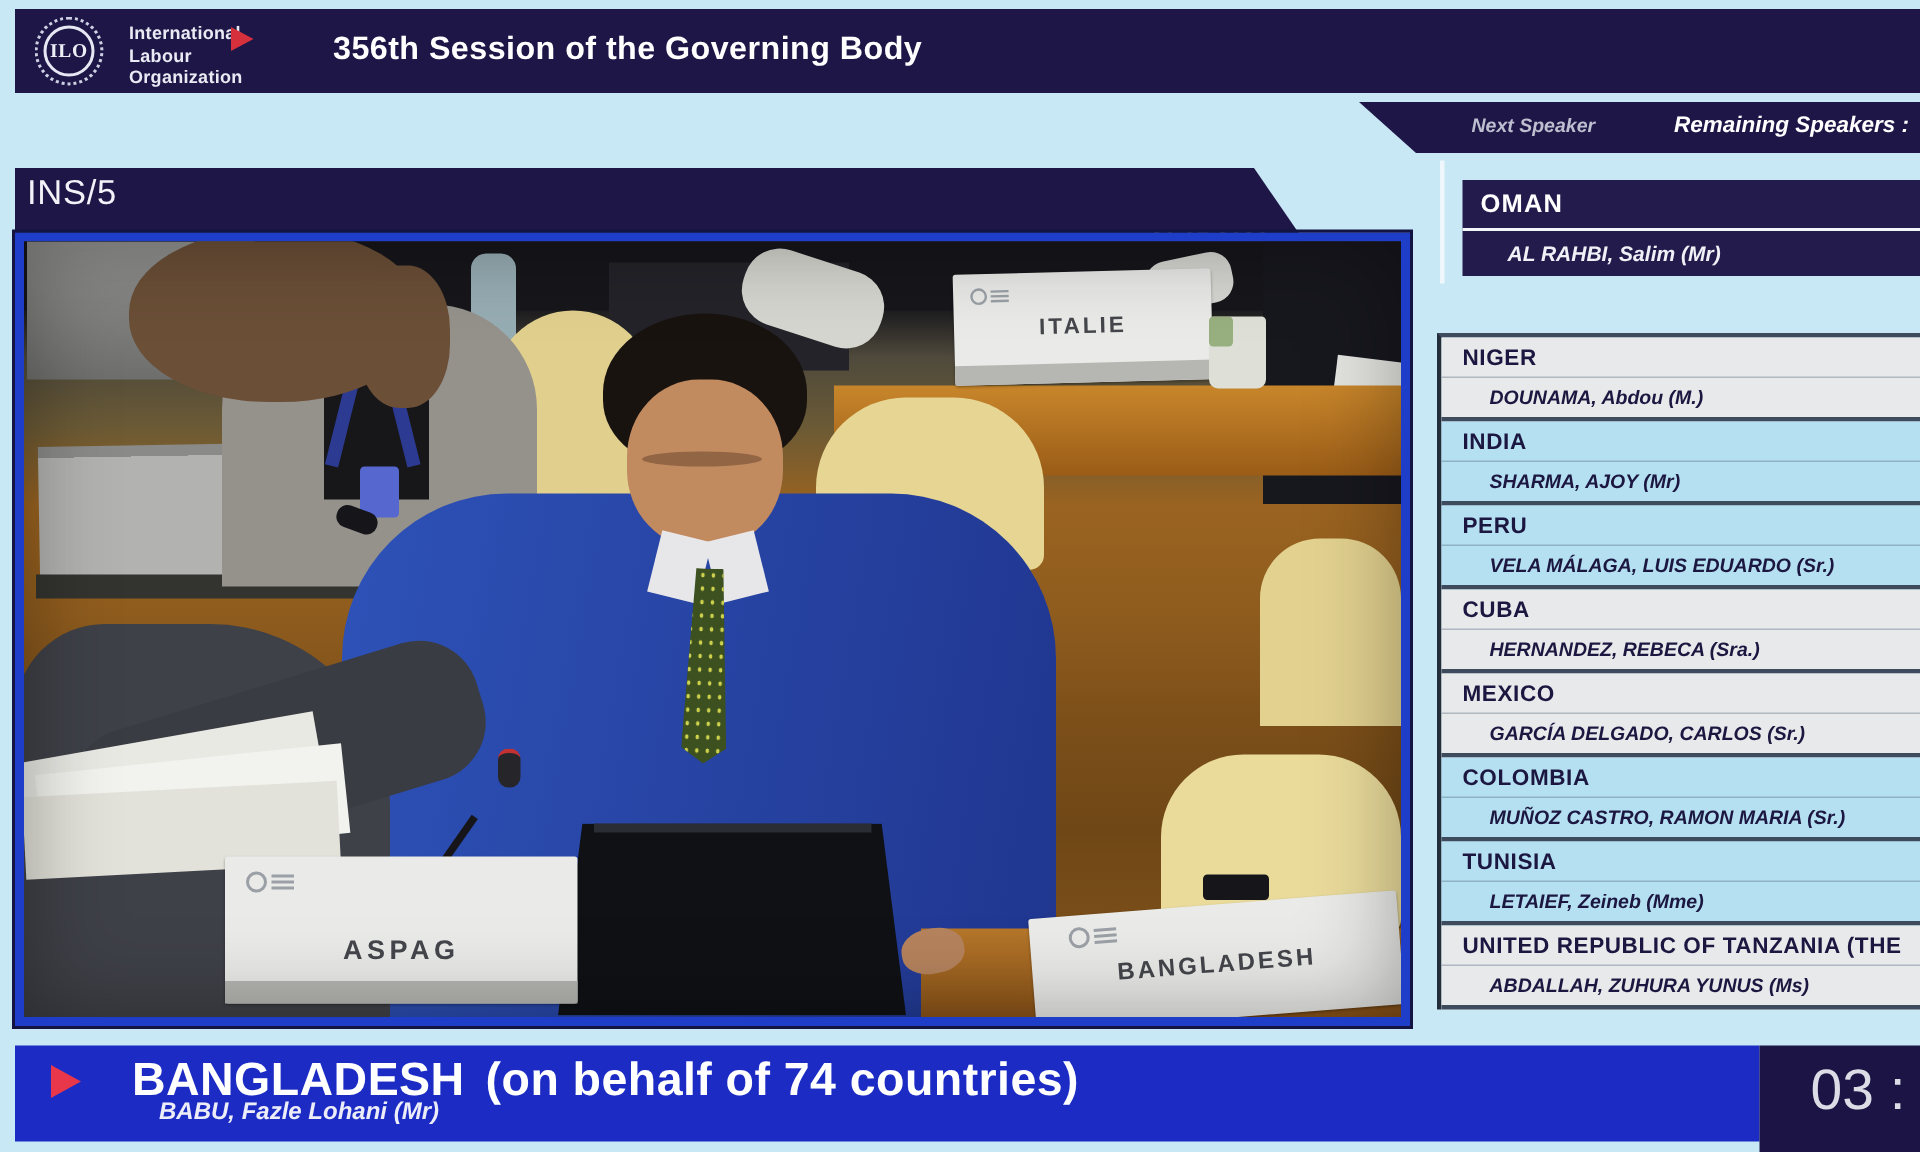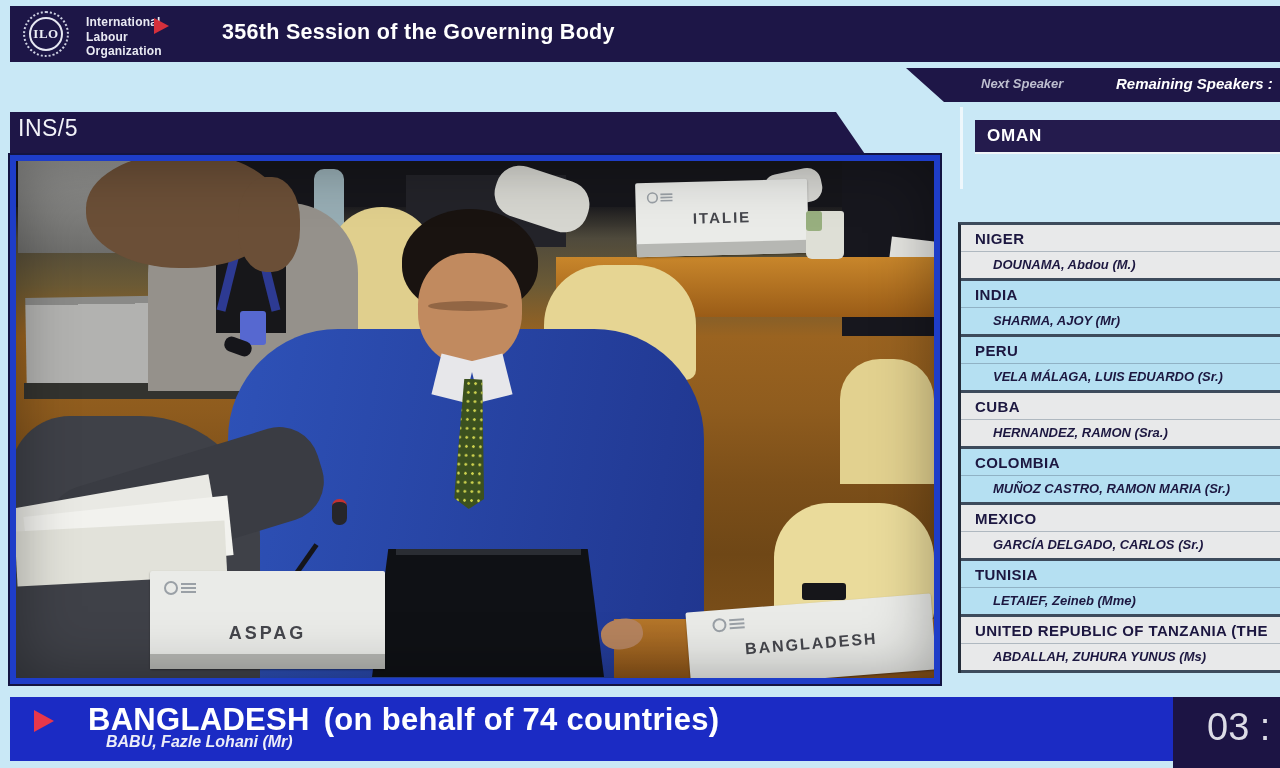--- a/index.html
+++ b/index.html
@@ -177,51 +177,52 @@
 </div>
 
 <div class="abs next-bar">
   <div class="next-label">Next Speaker</div>
   <div class="remaining-label">Remaining Speakers :</div>
 </div>
 <div class="abs vline"></div>
 
 <div class="abs next-card">
   <div class="country-row">OMAN</div>
+  <div class="name-row">AL RAHBI, Salim (Mr)</div>
 </div>
 
 <div class="abs queue">
   <div class="pair alt">
     <div class="q-country">NIGER</div>
     <div class="q-name">DOUNAMA, Abdou (M.)</div>
   </div>
 
   <div class="pair main">
     <div class="q-country">INDIA</div>
     <div class="q-name">SHARMA, AJOY (Mr)</div>
   </div>
 
   <div class="pair main">
     <div class="q-country">PERU</div>
     <div class="q-name">VELA MÁLAGA, LUIS EDUARDO (Sr.)</div>
   </div>
 
   <div class="pair alt">
     <div class="q-country">CUBA</div>
-    <div class="q-name">HERNANDEZ, RAMON (Sra.)</div>
+    <div class="q-name">HERNANDEZ, REBECA (Sra.)</div>
+  </div>
+
+  <div class="pair alt">
+    <div class="q-country">MEXICO</div>
+    <div class="q-name">GARCÍA DELGADO, CARLOS (Sr.)</div>
   </div>
 
   <div class="pair main">
     <div class="q-country">COLOMBIA</div>
     <div class="q-name">MUÑOZ CASTRO, RAMON MARIA (Sr.)</div>
-  </div>
-
-  <div class="pair alt">
-    <div class="q-country">MEXICO</div>
-    <div class="q-name">GARCÍA DELGADO, CARLOS (Sr.)</div>
   </div>
 
   <div class="pair main">
     <div class="q-country">TUNISIA</div>
     <div class="q-name">LETAIEF, Zeineb (Mme)</div>
   </div>
 
   <div class="pair alt">
     <div class="q-country">UNITED REPUBLIC OF TANZANIA (THE</div>
     <div class="q-name">ABDALLAH, ZUHURA YUNUS (Ms)</div>

